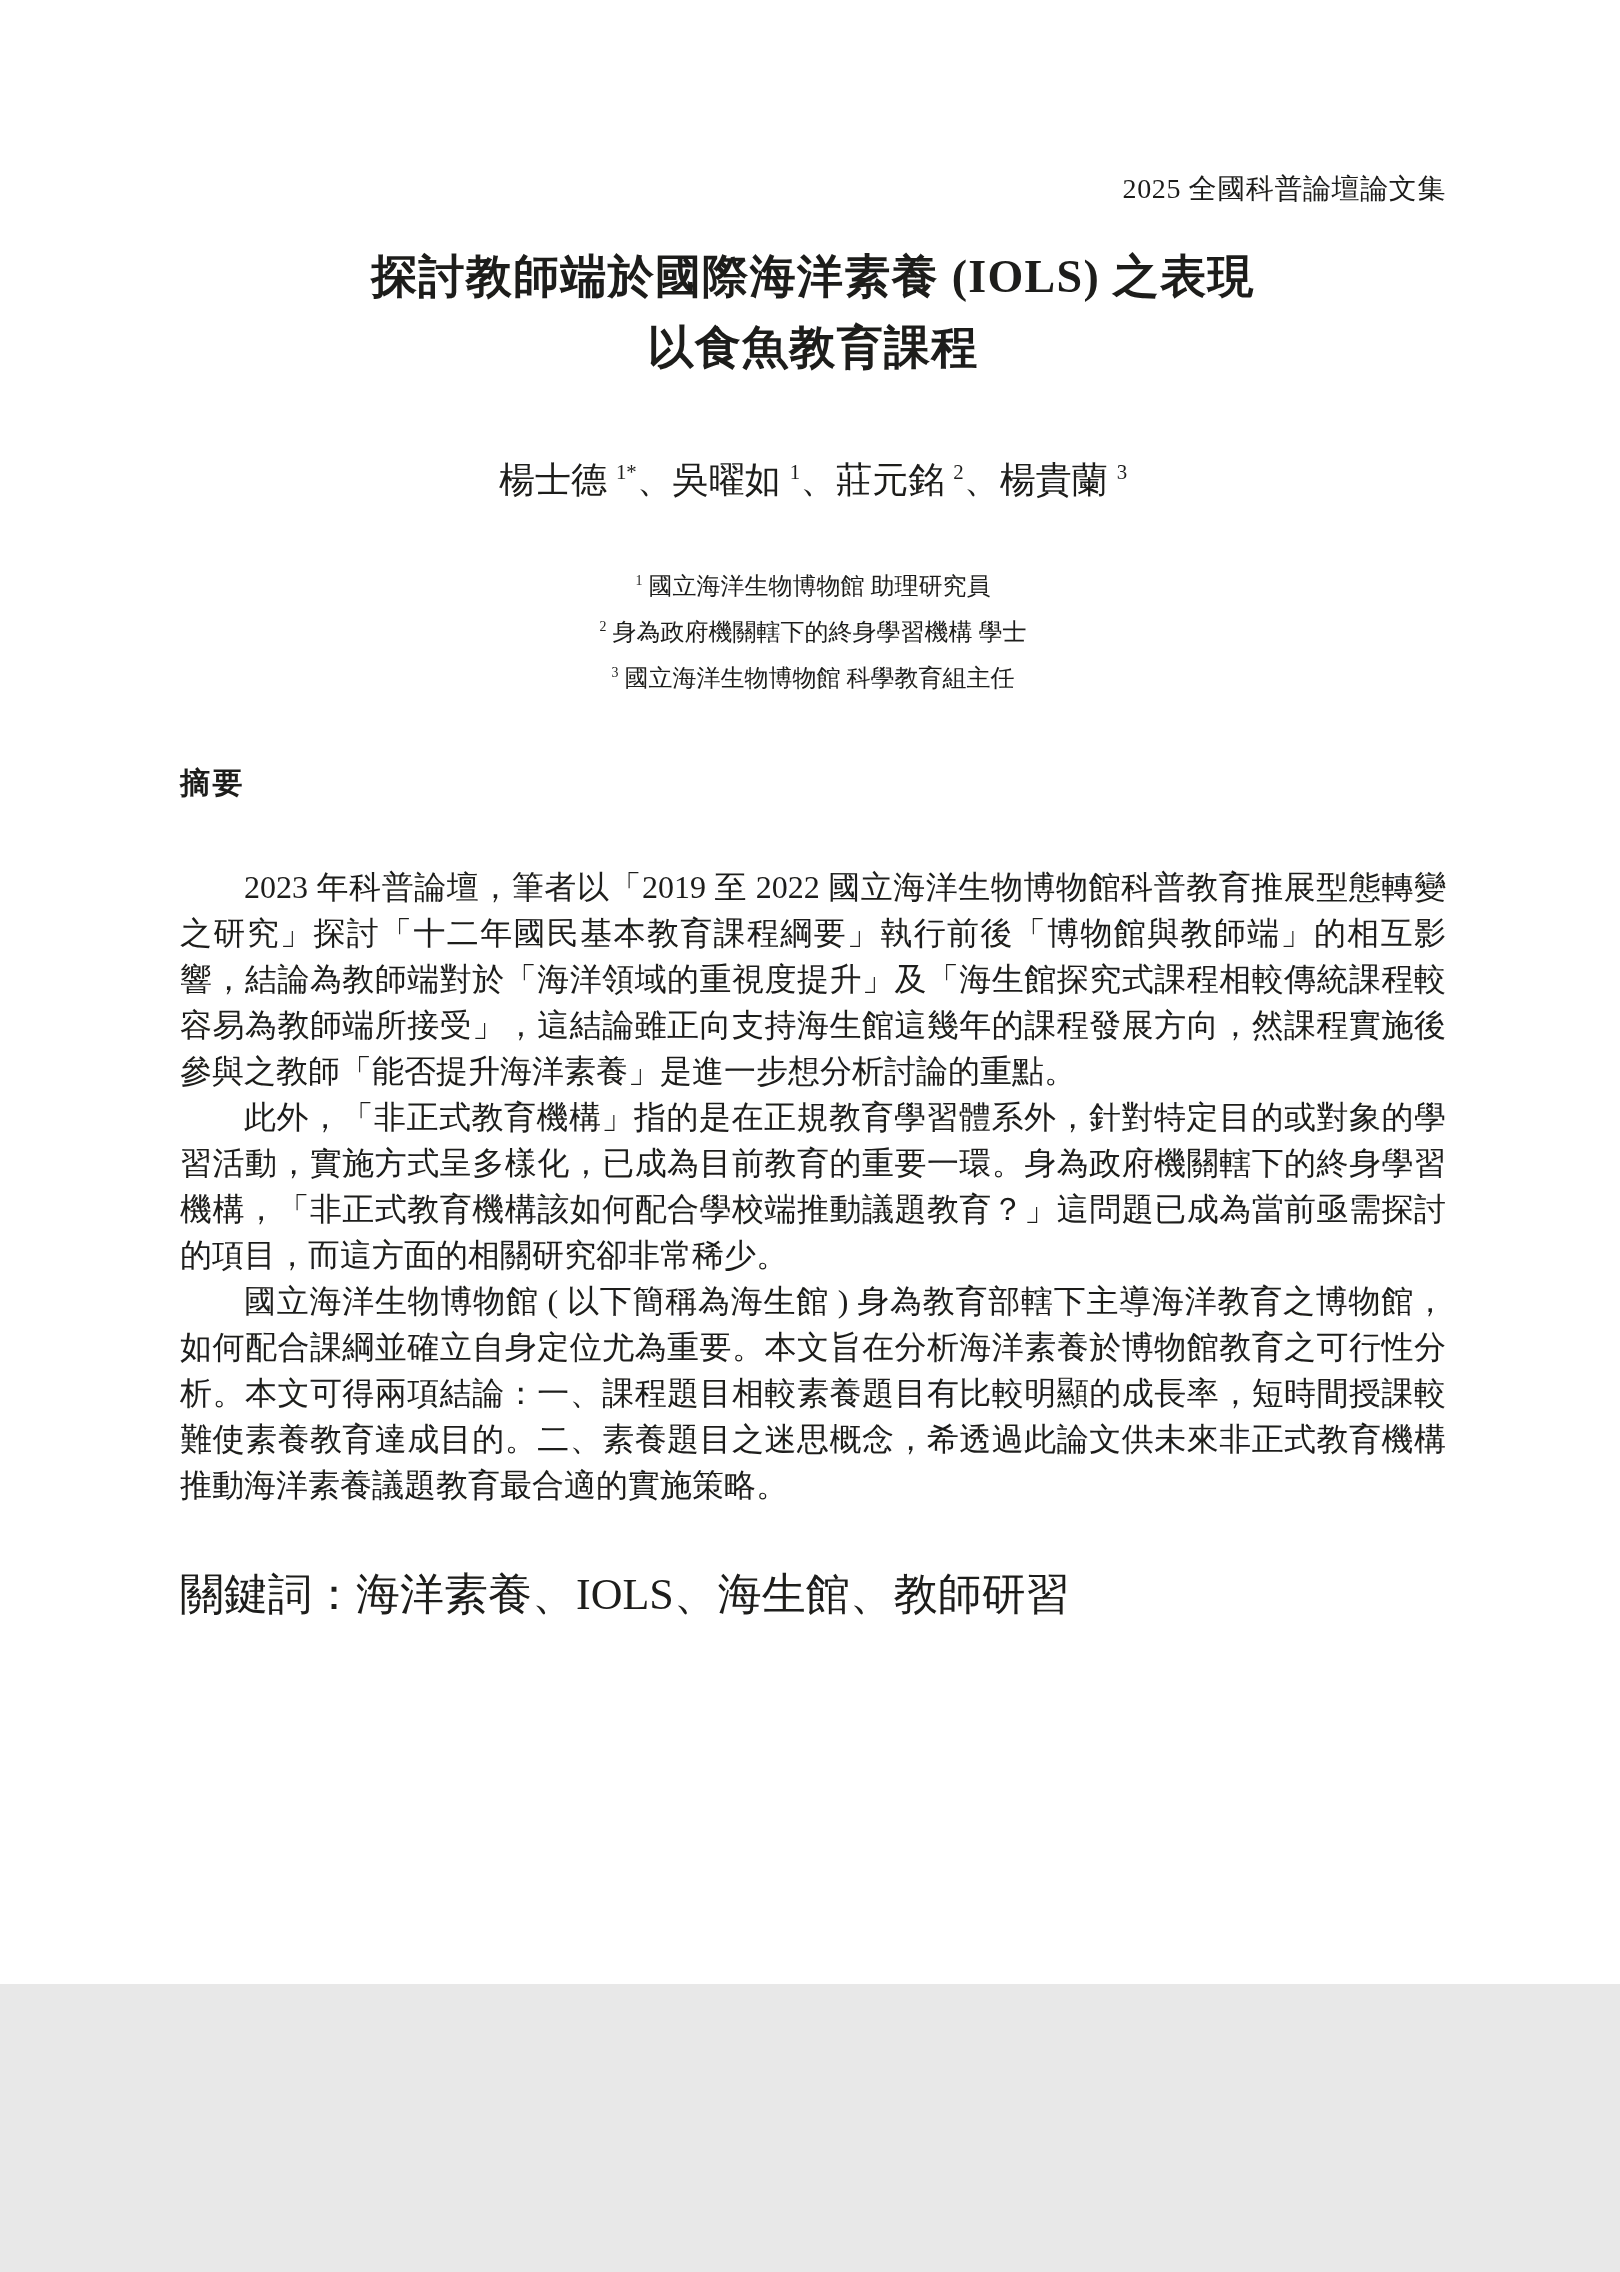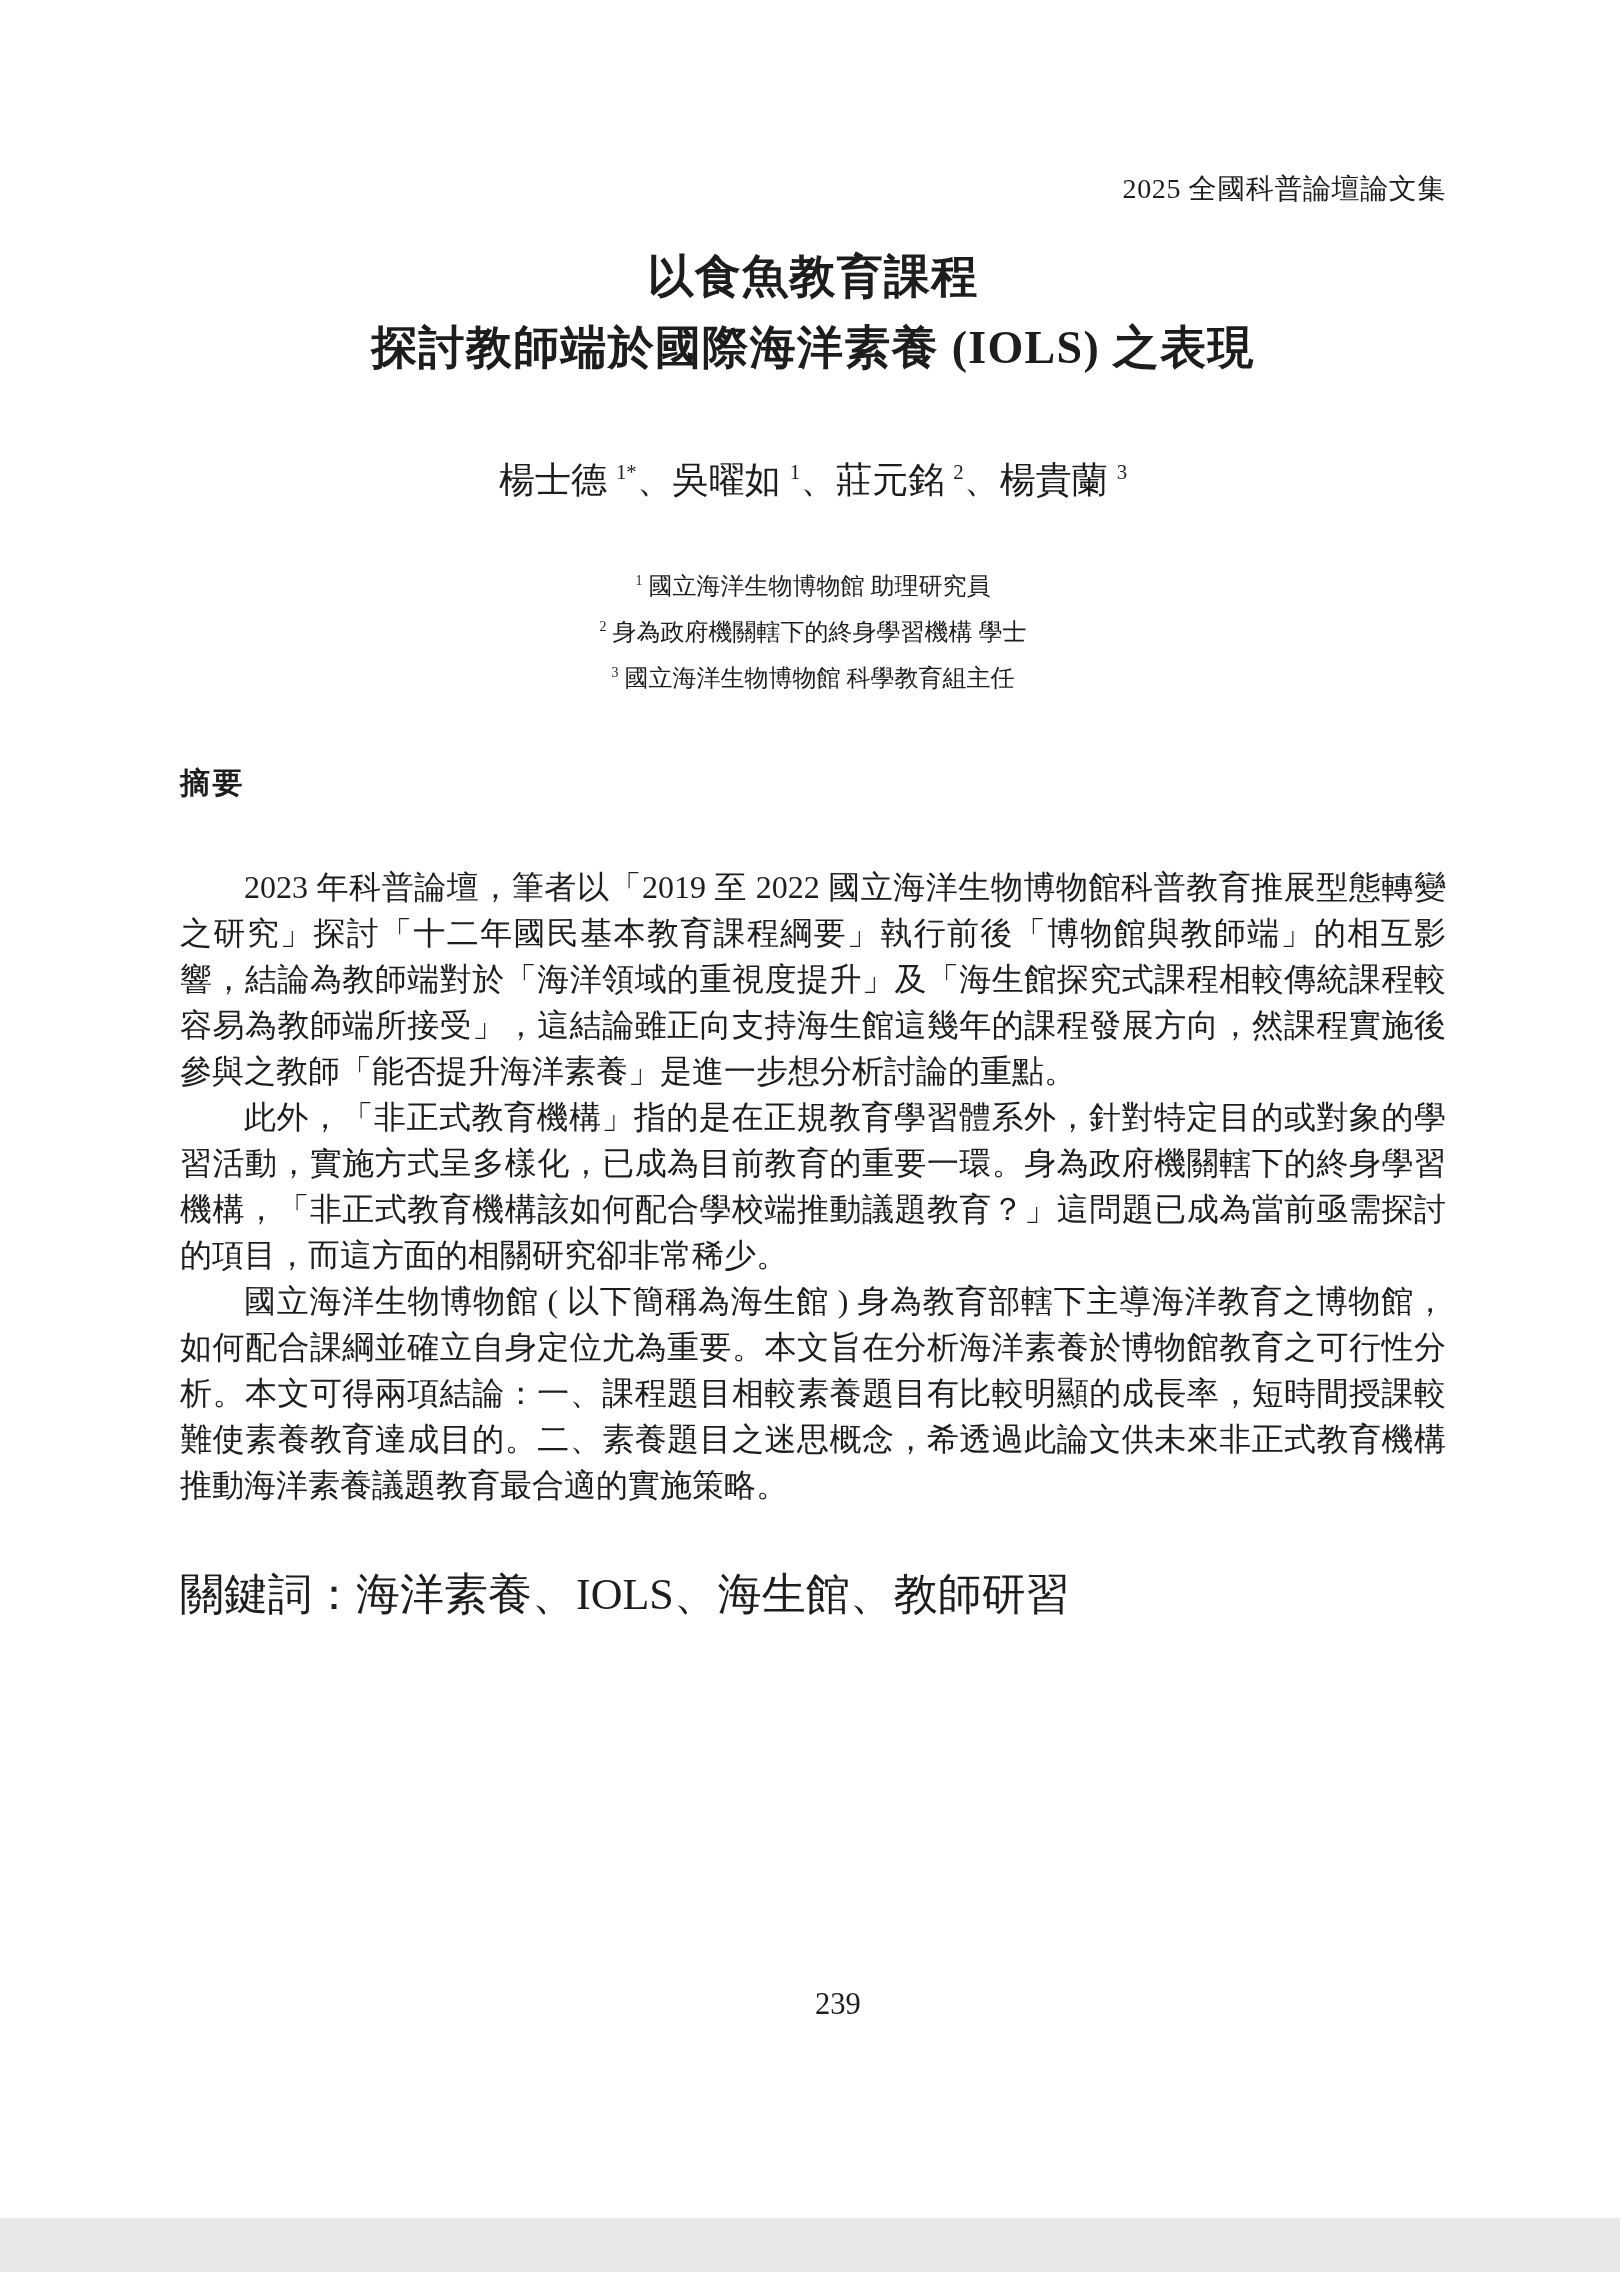--- a/index.html
+++ b/index.html
@@ -3,21 +3,21 @@
 <meta charset="utf-8">
 <style>
   html, body {
     margin: 0;
     padding: 0;
     background: #e8e8e8;
   }
   .page {
     position: relative;
     width: 1620px;
-    height: 2218px;
+    height: 1984px;
     margin: 0 auto;
     background: #ffffff;
     color: #1d1d1b;
     font-family: "Liberation Serif", "DejaVu Serif", serif;
     box-sizing: border-box;
     padding: 170px 174px 0 180px;
     overflow: hidden;
   }
   .running-header {
     text-align: right;
@@ -90,22 +90,22 @@
   }
 </style>
 </head>
 <body>
 
 <div class="page">
 
   <div class="running-header">2025 全國科普論壇論文集</div>
 
   <h1 class="title">
+    <span class="title-line">探討教師端於國際海洋素養 (IOLS) 之表現</span>
     <span class="title-line">以食魚教育課程</span>
-    <span class="title-line">探討教師端於國際海洋素養 (IOLS) 之表現</span>
   </h1>
 
   <div class="authors"><span>楊士德</span> <sup>1*</sup>、<span>吳曜如</span> <sup>1</sup>、<span>莊元銘</span> <sup>2</sup>、<span>楊貴蘭</span> <sup>3</sup></div>
 
   <div class="affiliations">
       <span class="affil-line"><sup>1</sup><span> 國立海洋生物博物館 助理研究員</span></span>
       <span class="affil-line"><sup>2</sup><span> 身為政府機關轄下的終身學習機構 學士</span></span>
       <span class="affil-line"><sup>3</sup><span> 國立海洋生物博物館 科學教育組主任</span></span>
     </div>
 

